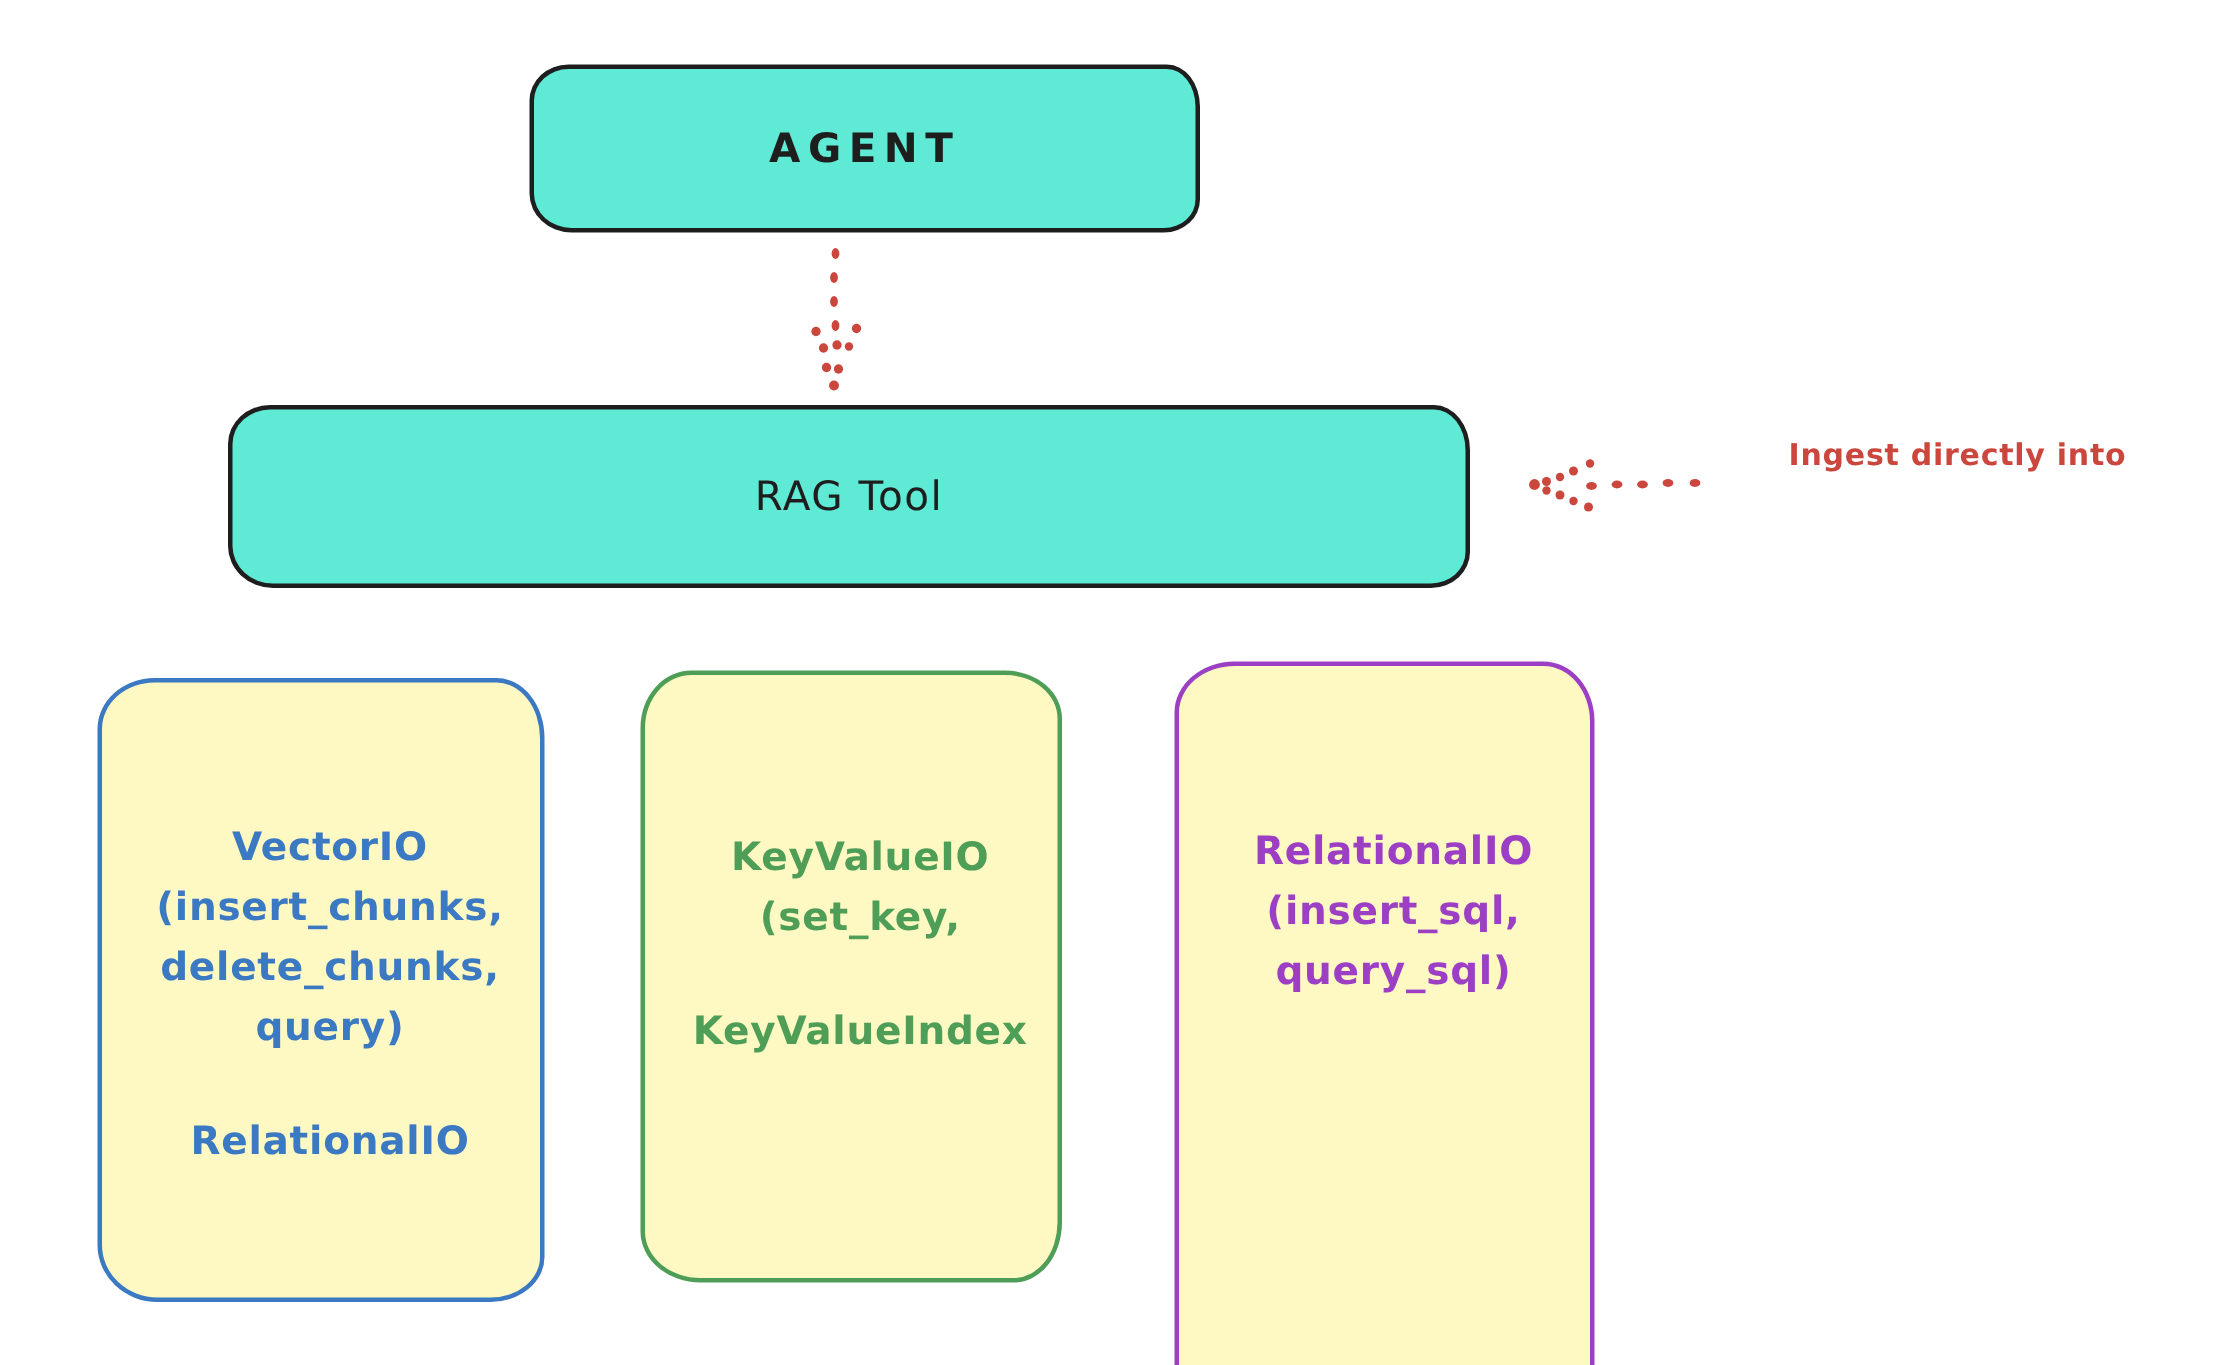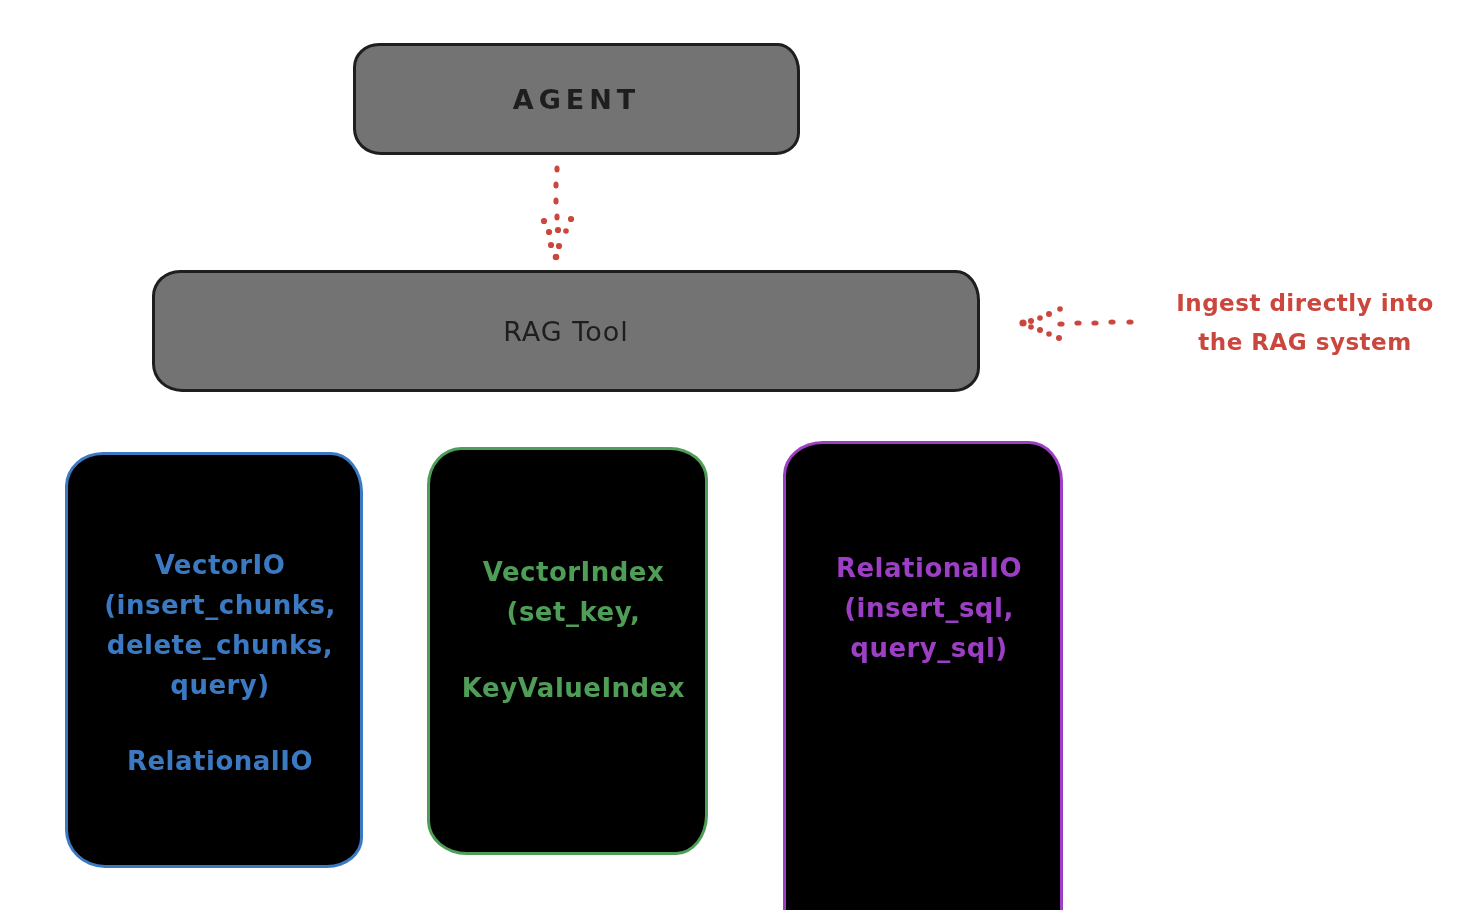--- a/index.html
+++ b/index.html
@@ -15,21 +15,21 @@
   .canvas {
     position: relative;
     width: 1484px;
     height: 910px;
     background: var(--color-bg);
     font-family: "DejaVu Sans", sans-serif;
     overflow: hidden;
   }
   .node {
     position: absolute;
-    background: #737373;
+    background: #5eead4;
     display: flex;
     align-items: center;
     justify-content: center;
     text-align: center;
   }
   
   .node-black {
     border: 3.5px solid var(--color-ink);
     color: var(--color-ink);
   }
@@ -43,21 +43,21 @@
   #rag-box {
     left: 152px; top: 270px; width: 828px; height: 122px;
     border-radius: 28px 24px 26px 30px / 26px 30px 24px 28px;
   }
   #rag-box .label {
     font-size: 27px; font-weight: 400; letter-spacing: 1px;
   }
   
   .store-box {
     position: absolute;
-    background: #000000;
+    background: #fef9c3;
     border-style: solid;
     border-width: 3px;
     text-align: center;
     padding-left: 12px;
   }
   .store-box .lines {
     font-size: 26px;
     font-weight: 600;
     line-height: 40px;
     letter-spacing: 0.5px;
@@ -80,21 +80,21 @@
     left: 783px; top: 441px; width: 280px; height: 518px;
     border-color: var(--color-purple); color: var(--color-purple);
     border-radius: 40px 34px 38px 32px / 34px 40px 32px 38px;
     padding-top: 104px;
   }
   
   #ingest-note {
     position: absolute;
     left: 1135px; top: 284px; width: 340px;
     color: var(--color-red);
-    font-size: 23px; font-weight: 700; line-height: 39px;
+    font-size: 20px; font-weight: 700; line-height: 39px;
     text-align: center;
     letter-spacing: 0.5px;
   }
   #ingest-note div { white-space: nowrap; }
   
   #arrows {
     position: absolute; left: 0; top: 0;
     width: 1484px; height: 910px;
     pointer-events: none;
   }
@@ -141,36 +141,35 @@
       <circle class="dot" cx="1023" cy="323" r="3.6"></circle>
       <circle class="dot" cx="1031" cy="327" r="2.8"></circle>
       <circle class="dot" cx="1040" cy="330" r="3.0"></circle>
       <circle class="dot" cx="1049" cy="334" r="2.8"></circle>
       <circle class="dot" cx="1059" cy="338" r="3.0"></circle>
     </g>
   </svg>
 
   <div id="ingest-note">
     <div>Ingest directly into</div>
-    <div>the RAG system</div>
   </div>
 
   <div id="vector-box" class="store-box">
     <div class="lines">
       <div>VectorIO</div>
       <div>(insert_chunks,</div>
       <div>delete_chunks,</div>
       <div>query)</div>
       <div class="index-label">RelationalIO</div>
     </div>
   </div>
 
   <div id="keyvalue-box" class="store-box">
     <div class="lines">
-      <div>VectorIndex</div>
+      <div>KeyValueIO</div>
       <div>(set_key,</div>
       <div class="index-label">KeyValueIndex</div>
     </div>
   </div>
 
   <div id="relational-box" class="store-box">
     <div class="lines">
       <div>RelationalIO</div>
       <div>(insert_sql,</div>
       <div>query_sql)</div>

